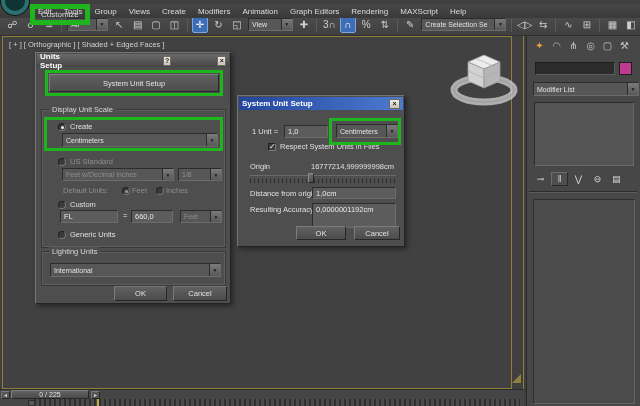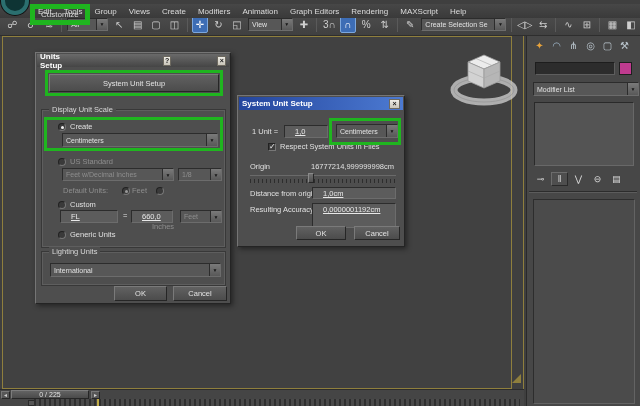--- a/index.html
+++ b/index.html
@@ -57,21 +57,21 @@
     font-size:7.5px; color:#d8d8d8; white-space:nowrap; }
   .radio { position:absolute; width:8px; height:8px; border-radius:50%;
     background:#3a3a3a; border:1px solid; border-color:#222 #777 #777 #222; }
   .radio.sel::after { content:""; position:absolute; left:2px; top:2px; width:3px; height:3px;
     border-radius:50%; background:#f0f0f0; }
   .radio.dis.sel::after { background:#9a9a9a; }
   .lbl { position:absolute; font-size:7.5px; color:#e0e0e0; white-space:nowrap; }
   .lbl.dis { color:#8e8e8e; }
   .field { position:absolute; background:#5c5c5c; border:1px solid;
     border-color:#2c2c2c #6c6c6c #6c6c6c #2c2c2c; color:#e8e8e8; font-size:7.5px;
-    padding:1px 10px; white-space:nowrap; overflow:hidden;text-decoration:underline; }
+    padding:1px 3px; white-space:nowrap; overflow:hidden; }
   .ddx { position:absolute; } 
   .btn { position:absolute; background:linear-gradient(#616161,#4c4c4c); border:1px solid;
     border-color:#7a7a7a #262626 #262626 #7a7a7a; color:#e2e2e2; font-size:7.5px;
     display:flex; align-items:center; justify-content:center; }
   .checkbox { position:absolute; width:8px; height:8px; background:#3c3c3c; border:1px solid;
     border-color:#222 #777 #777 #222; color:#efefef; }
   .checkbox.checked::after { content:"✓"; position:absolute; left:0px; top:-2px; font-size:8px; }
   .slider { position:absolute; height:11px; }
   .slider .rail { position:absolute; left:0; right:0; top:2px; height:1px; background:#2e2e2e;
     border-bottom:1px solid #6a6a6a; }
@@ -178,20 +178,21 @@
       <span class="tb-icon">⇆</span>
       <span class="tb-sep"></span>
       <span class="tb-icon">∿</span>
       <span class="tb-icon">⊞</span>
       <span class="tb-sep"></span>
       <span class="tb-icon">▦</span>
       <span class="tb-icon">◧</span>
     </div>
 
   <div id="viewport">
+    <div id="vp-label">[ + ] [ Orthographic ] [ Shaded + Edged Faces ]</div>
 
     <svg style="position:absolute; left:444px; top:12px;" width="72" height="60" viewBox="0 0 72 60">
       <ellipse cx="37" cy="41" rx="30" ry="12" fill="none" stroke="#c9c9c9" stroke-width="7" opacity="0.8"></ellipse>
       <ellipse cx="37" cy="41" rx="30" ry="12" fill="none" stroke="#8f8f8f" stroke-width="1" opacity="0.6"></ellipse>
       <polygon points="37,6 53,13 37,20 21,13" fill="#ececec" stroke="#9a9a9a" stroke-width="0.8"></polygon>
       <polygon points="21,13 37,20 37,39 21,32" fill="#d2d2d2" stroke="#9a9a9a" stroke-width="0.8"></polygon>
       <polygon points="53,13 53,32 37,39 37,20" fill="#b6b6b6" stroke="#9a9a9a" stroke-width="0.8"></polygon>
       <line x1="29" y1="9.5" x2="45" y2="16.5" stroke="#a8a8a8" stroke-width="0.6"></line>
       <line x1="21" y1="22" x2="37" y2="29" stroke="#a8a8a8" stroke-width="0.6"></line>
       <line x1="53" y1="22" x2="37" y2="29" stroke="#a8a8a8" stroke-width="0.6"></line>
@@ -230,21 +231,21 @@
       <span class="dd-arrow"></span>
     </span>
     <span class="dd ddx dis" style="left:140px; top:115px; width:44px; height:13px;">
       <span class="dd-label">1/8</span>
       <span class="dd-arrow"></span>
     </span>
     <span class="lbl dis" style="left:27px; top:133px;">Default Units:</span>
     <span class="radio dis sel" style="left:86px; top:134px;"></span>
     <span class="lbl dis" style="left:96px; top:133px;">Feet</span>
     <span class="radio dis" style="left:120px; top:134px;"></span>
-    <span class="lbl dis" style="left:116px; top:133px;margin-top:36px;">Inches</span>
+    <span class="lbl dis" style="left:130px; top:133px;">Inches</span>
 
     <span class="radio" style="left:22px; top:148px;"></span>
     <span class="lbl" style="left:34px; top:147px;">Custom</span>
     <span class="field" style="left:24px; top:157px; width:58px; height:13px;">FL</span>
     <span class="lbl" style="left:87px; top:158px;">=</span>
     <span class="field" style="left:95px; top:157px; width:42px; height:13px;">660,0</span>
     <span class="dd ddx dis" style="left:142px; top:157px; width:42px; height:13px;">
       <span class="dd-label">Feet</span>
       <span class="dd-arrow"></span>
     </span>

